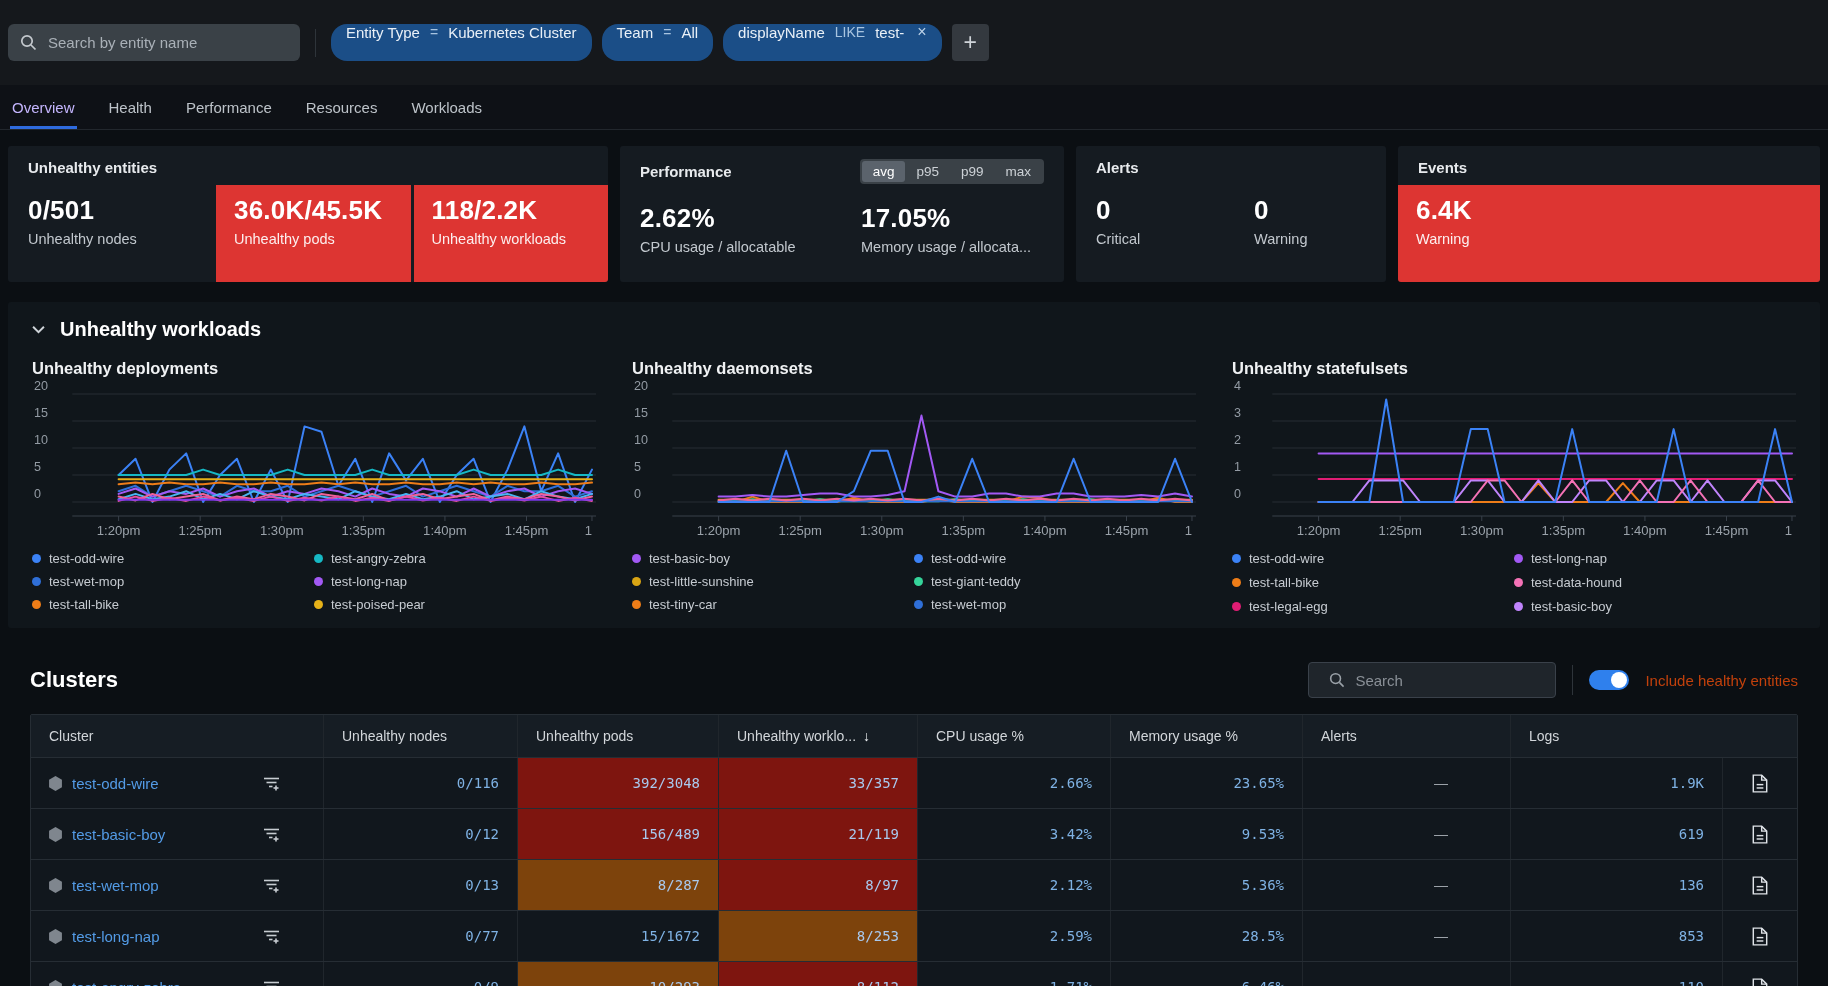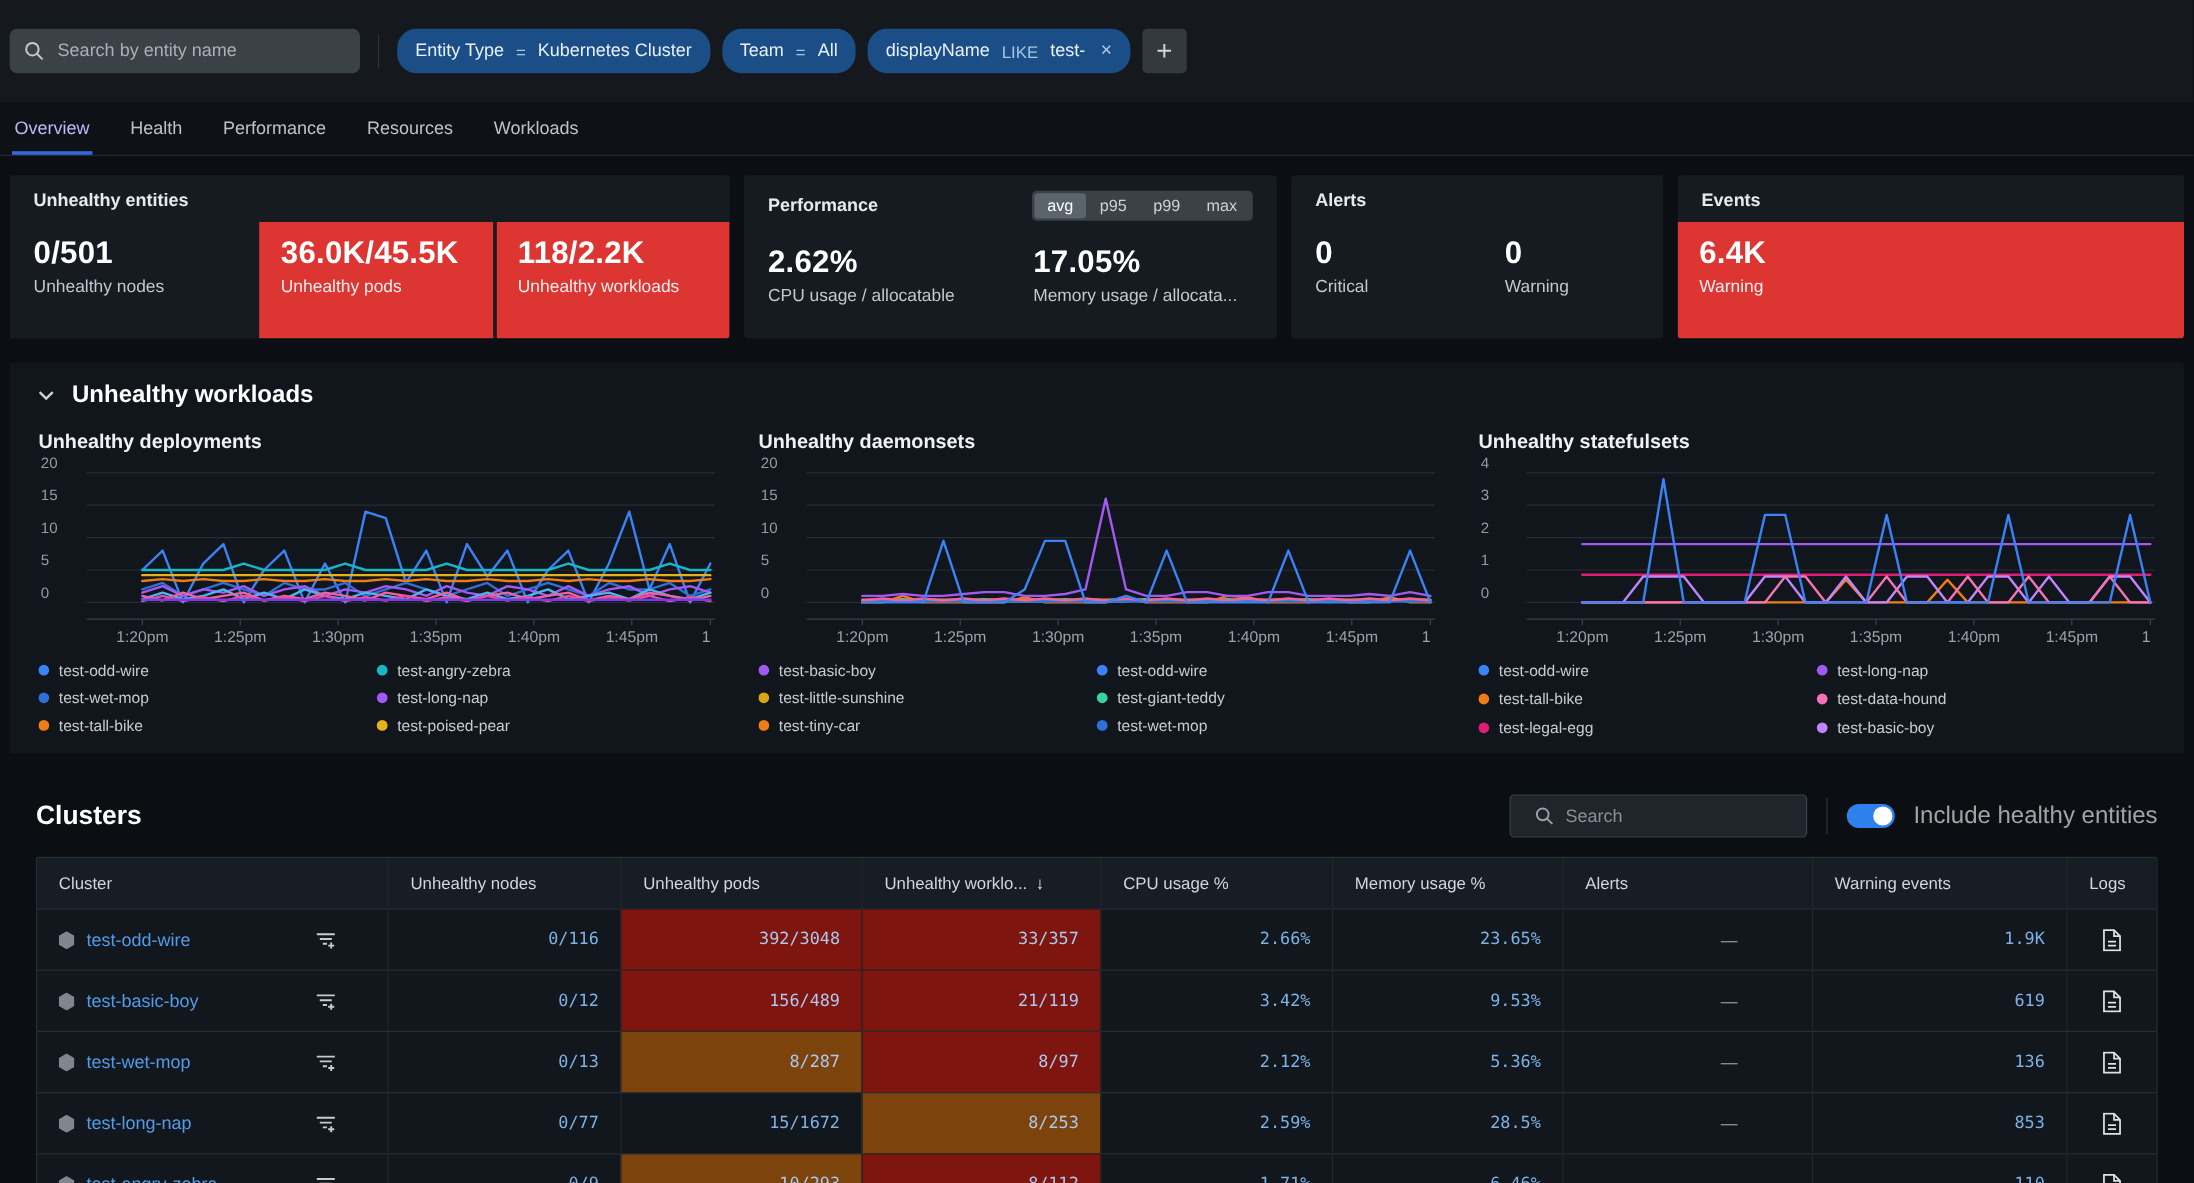--- a/index.html
+++ b/index.html
@@ -9,21 +9,21 @@
   *{box-sizing:border-box}
   body{margin:0;width:1828px;height:986px;overflow:hidden;background:#0b0f13;
        color:#e6e9ec;font-family:"Liberation Sans",sans-serif}
   
   .topbar{display:flex;align-items:center;gap:10px;padding:24px 8px;background:#15181c}
   .searchbox{display:flex;align-items:center;gap:9px;width:292px;height:37px;background:#3a4147;
              border-radius:6px;padding:0 12px}
   .searchbox input{flex:1;min-width:0;background:transparent;border:0;outline:0;color:#e6e9ec;font-size:15px}
   .searchbox input::placeholder{color:#a9b0b7}
   .vdiv{width:1px;height:28px;background:#2e343a;margin:0 5px}
-  .pill{display:flex;align-items:center;gap:10px;height:37px;padding:0 15px;background:#1b4e87;
+  .pill{display:flex;gap:10px;height:37px;padding:0 15px;background:#1b4e87;
         border-radius:16px;font-size:15px;color:#e9f0f7;cursor:pointer;white-space:nowrap}
   .pill .op{color:#a8c4e0;font-size:14px}
   .pill .close{margin-left:3px;color:#bcd2e8;font-size:16px;line-height:1;cursor:pointer}
   .addbtn{width:37px;height:37px;background:#34393f;border-radius:4px;display:flex;align-items:center;
           justify-content:center;font-size:23px;color:#cfd4d9;cursor:pointer;font-weight:400}
   
   .tabs{display:flex;gap:30px;padding:0 10px;background:#0e1116;border-bottom:1px solid #22272d}
   .tab{padding:14px 2px 10px;font-size:15px;color:#bdc3c9;cursor:pointer;border-bottom:3px solid transparent}
   .tab.active{color:#c4b5fd;font-weight:400;border-bottom-color:#2f6bde}
   
@@ -63,21 +63,21 @@
   .clusters-header{display:flex;align-items:center;margin:34px 30px 12px}
   .clusters-title{font-size:22px;font-weight:700;color:#fff;margin:0}
   .clusters-right{margin-left:auto;display:flex;align-items:center;gap:16px}
   .searchbox2{display:flex;align-items:center;gap:8px;width:248px;height:36px;background:#1f252b;
               border:1px solid #3a414a;border-radius:4px;padding:0 20px}
   .searchbox2 input{flex:1;min-width:0;background:transparent;border:0;outline:0;color:#e6e9ec;font-size:15px}
   .searchbox2 input::placeholder{color:#8a9097}
   .hdiv{width:1px;height:30px;background:#2e343a}
   .toggle{width:40px;height:20px;border-radius:10px;background:var(--accent-blue);position:relative;cursor:pointer;flex:0 0 40px}
   .toggle .knob{position:absolute;right:2px;top:2px;width:16px;height:16px;border-radius:50%;background:#fff}
-  .toggle-label{font-size:20px;color:#a3a3a3}
+  .toggle-label{font-size:15px;color:#c2410c}
   
   .tablewrap{margin:16px 30px 0;border:1px solid #262d34;border-radius:2px;background:#11171d}
   .trow{display:grid;grid-template-columns:292px 194px 201px 199px 193px 192px 208px 212px 1fr;
         border-top:1px solid #262d34}
   .trow.head{border-top:0;background:#161d24}
   .th{padding:13px 18px;font-size:14px;color:#d2d6da;border-left:1px solid #20262c;display:flex;
       align-items:center;gap:7px;cursor:pointer;white-space:nowrap;overflow:hidden}
   .th:first-child{border-left:0}
   .sort-arrow{color:#eef1f4;font-size:14px}
   .td{padding:0 18px;height:50px;display:flex;align-items:center;justify-content:flex-end;
@@ -445,23 +445,20 @@
         <div class="th">
           <span>CPU usage %</span>
         </div>
         <div class="th">
           <span>Memory usage %</span>
         </div>
         <div class="th">
           <span>Alerts</span>
         </div>
         <div class="th">
-          <span>Warning events</span>
-        </div>
-        <div class="th">
           <span>Logs</span>
         </div>
       </div>
     <div>
         <div class="trow">
           <div class="td cluster-cell">
             <svg width="13" height="15" viewBox="0 0 12 14">
               <path d="M6 0l6 3.5v7L6 14 0 10.5v-7z" fill="#7f868e"></path>
             </svg>
             <span class="cluster-link">test-odd-wire</span>

